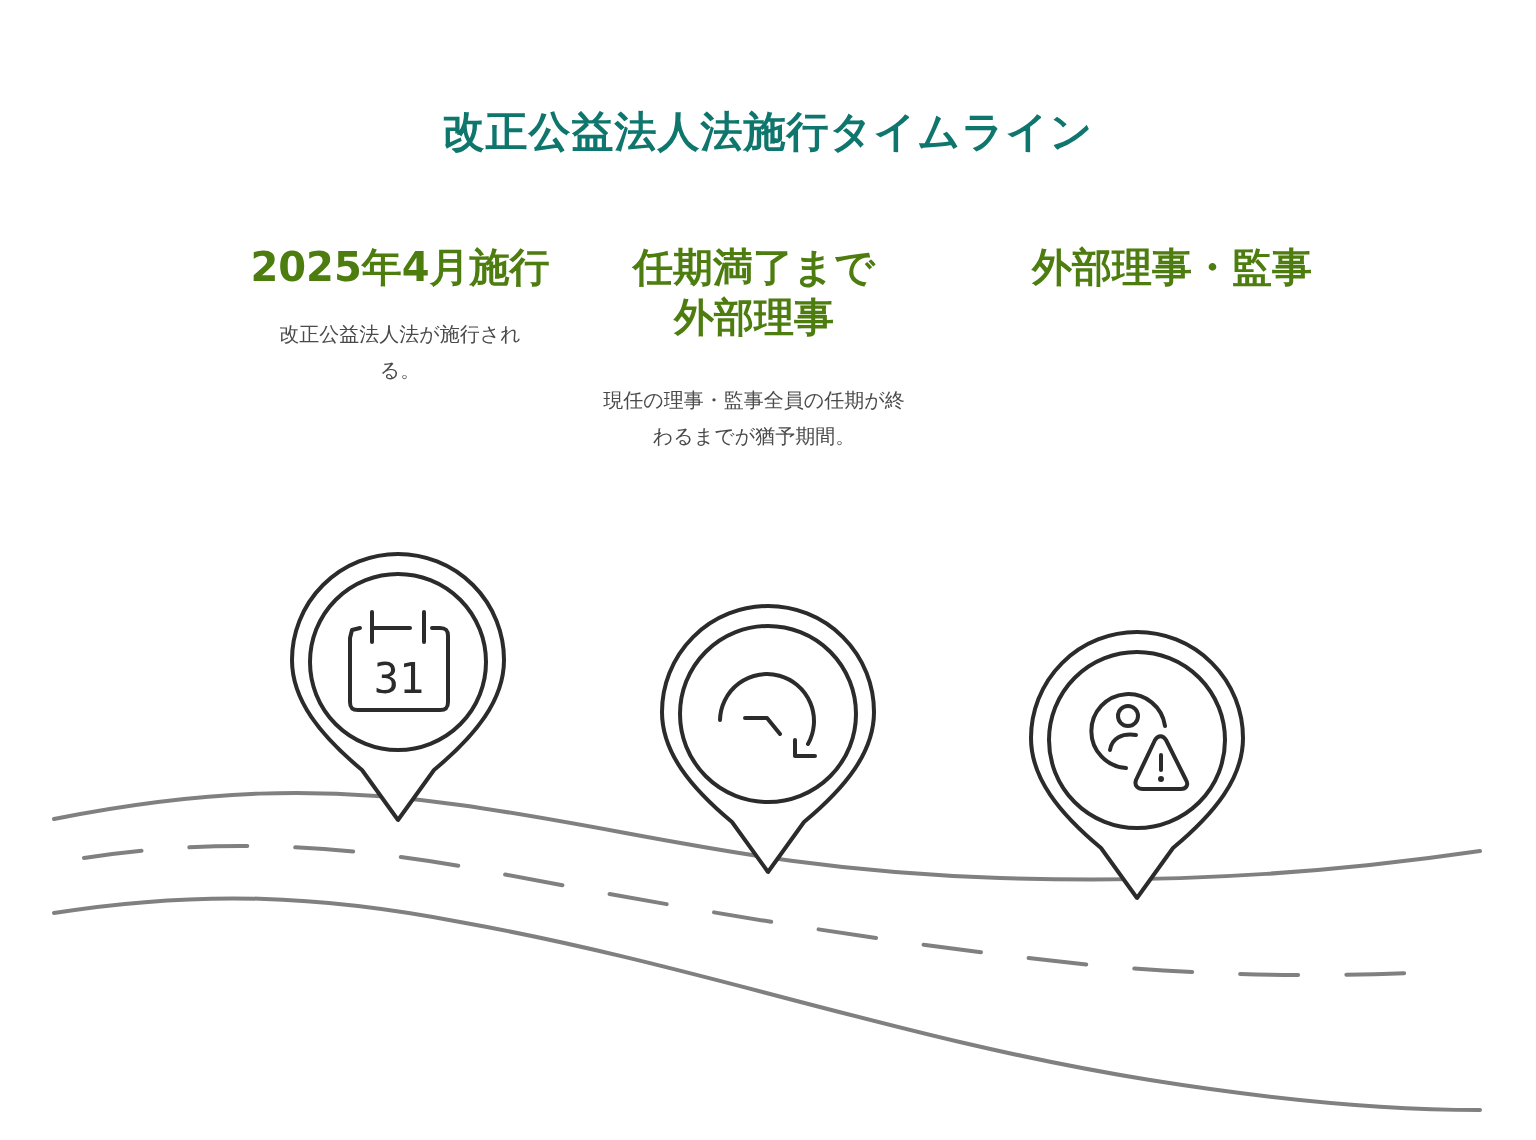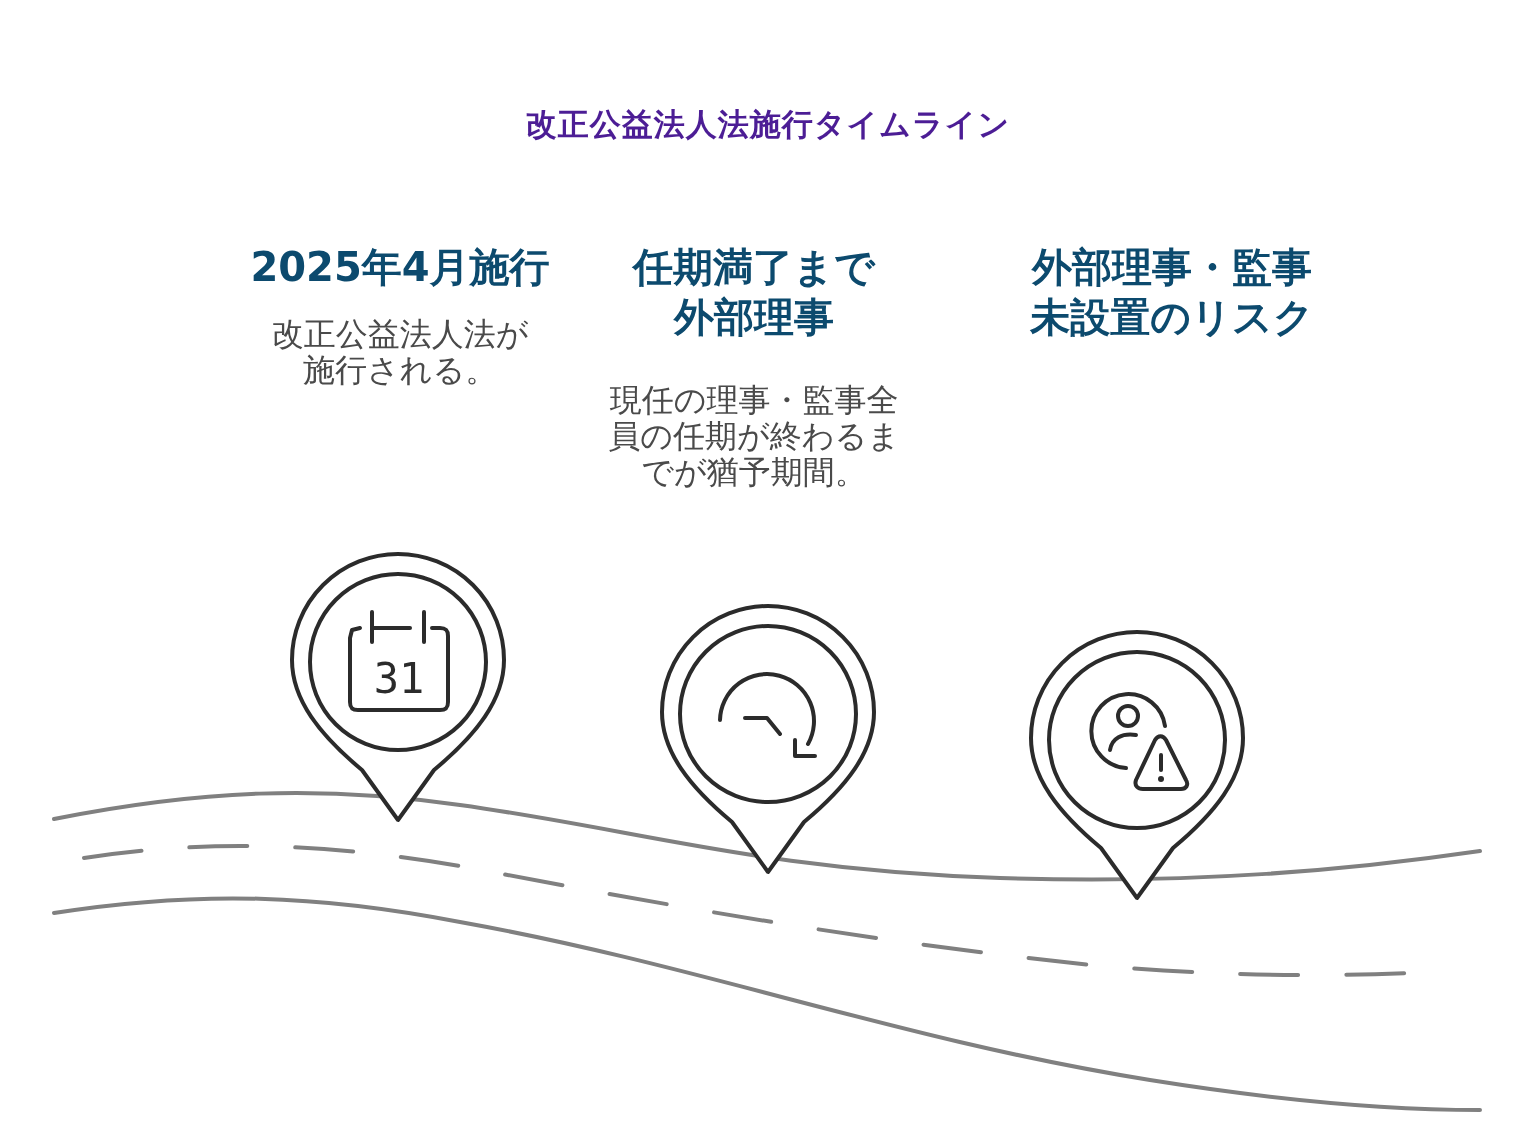--- a/index.html
+++ b/index.html
@@ -1,22 +1,22 @@
 <!DOCTYPE html>
 <html><head>
 <meta charset="utf-8">
 <style>
   html, body { margin: 0; padding: 0; background: #ffffff; }
   body { width: 1536px; height: 1140px; position: relative; overflow: hidden;
          font-family: "DejaVu Sans", "Liberation Sans", sans-serif; color: #484848; }
   .title { position: absolute; left: 0; width: 1536px; top: 104px; text-align: center;
-           font-size: 31px; font-weight: bold; color: #4c1d95; letter-spacing: 1px; }
+           font-size: 42px; font-weight: bold; color: #0f766e; letter-spacing: 1px; }
   .col { position: absolute; text-align: center; }
-  .col h2 { margin: 0; font-size: 40px; font-weight: bold; line-height: 50px; color: #0c4a6e; }
-  .col p { margin: 0; font-size: 32px; line-height: 36px; color: #4a4a4a; }
+  .col h2 { margin: 0; font-size: 40px; font-weight: bold; line-height: 50px; color: #4d7c0f; }
+  .col p { margin: 0; font-size: 20px; line-height: 36px; color: #4a4a4a; }
   #col1 { left: 230px; width: 340px; top: 242px; }
   #col1 p { margin-top: 24px; padding: 0 30px; }
   #col2 { left: 584px; width: 340px; top: 242px; text-align: center; }
   #col2 p { margin-top: 40px; padding: 0 15px; }
   #col3 { left: 992px; width: 360px; top: 242px; }
   #col3 p { margin-top: 30px; padding: 0 25px; }
   svg.road { position: absolute; left: 0; top: 0; }
 </style>
 </head>
 <body>
@@ -32,21 +32,20 @@
   <h2>
     <span>任期満了まで</span><br>
     <span>外部理事</span>
   </h2>
   <p>現任の理事・監事全員の任期が終わるまでが猶予期間。</p>
 </div>
 
 <div class="col" id="col3">
   <h2>
     <span>外部理事・監事</span><br>
-    <span>未設置のリスク</span>
   </h2>
 </div>
 
 <svg class="road" width="1536" height="1140" viewBox="0 0 1536 1140">
   <g fill="none" stroke="#808080" stroke-width="4" stroke-linecap="round">
 
     <path d="M 54 819 C 200 790, 320 785, 460 805 C 640 830, 760 870, 1000 878 C 1200 884, 1350 870, 1480 851"></path>
 
     <path stroke-dasharray="58 48" d="M 84 858 C 200 840, 320 842, 460 866 C 640 900, 850 940, 1100 966 C 1250 978, 1350 976, 1430 972"></path>
 

